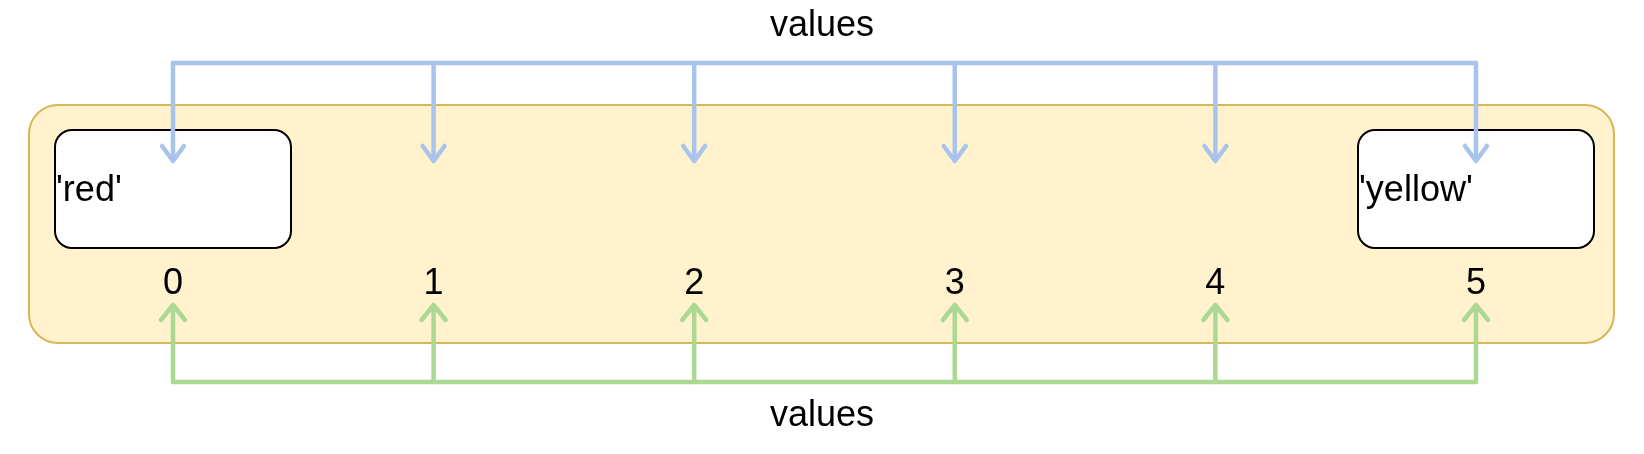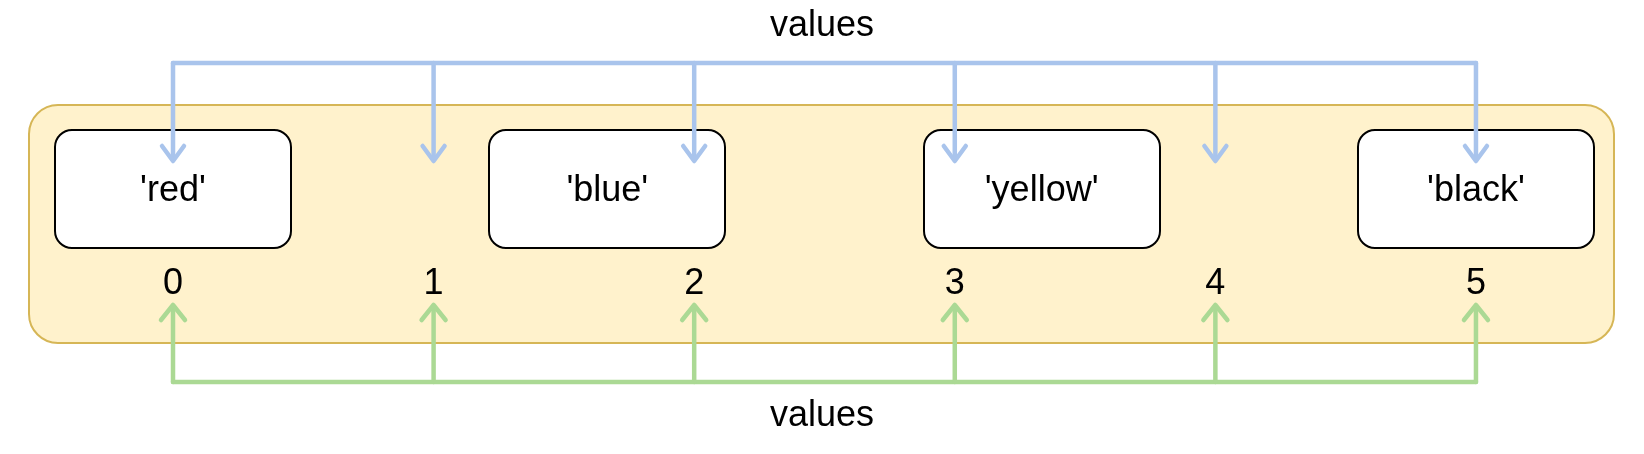--- a/index.html
+++ b/index.html
@@ -40,21 +40,20 @@
   }
   .box {
     width: 238px;
     height: 120px;
     box-sizing: border-box;
     background: #FFFFFF;
     border: 2px solid #000000;
     border-radius: 18px;
     display: flex;
     align-items: center;
-    justify-content: center;
     font-size: 36px;
   }
   .indexes {
     display: flex;
     justify-content: space-between;
     margin: 14px 18px 0 24px;
   }
   .idx {
     width: 238px;
     text-align: center;
@@ -76,27 +75,21 @@
 <div class="stage">
 
   <div class="label top">values</div>
 
   <div class="container">
     <div class="boxes">
       <div class="box">
         <span>'red'</span>
       </div>
       <div class="box">
-        <span>'blue'</span>
-      </div>
-      <div class="box">
         <span>'yellow'</span>
-      </div>
-      <div class="box">
-        <span>'black'</span>
       </div>
     </div>
     <div class="indexes">
       <div class="idx">0</div>
       <div class="idx">1</div>
       <div class="idx">2</div>
       <div class="idx">3</div>
       <div class="idx">4</div>
       <div class="idx">5</div>
     </div>

